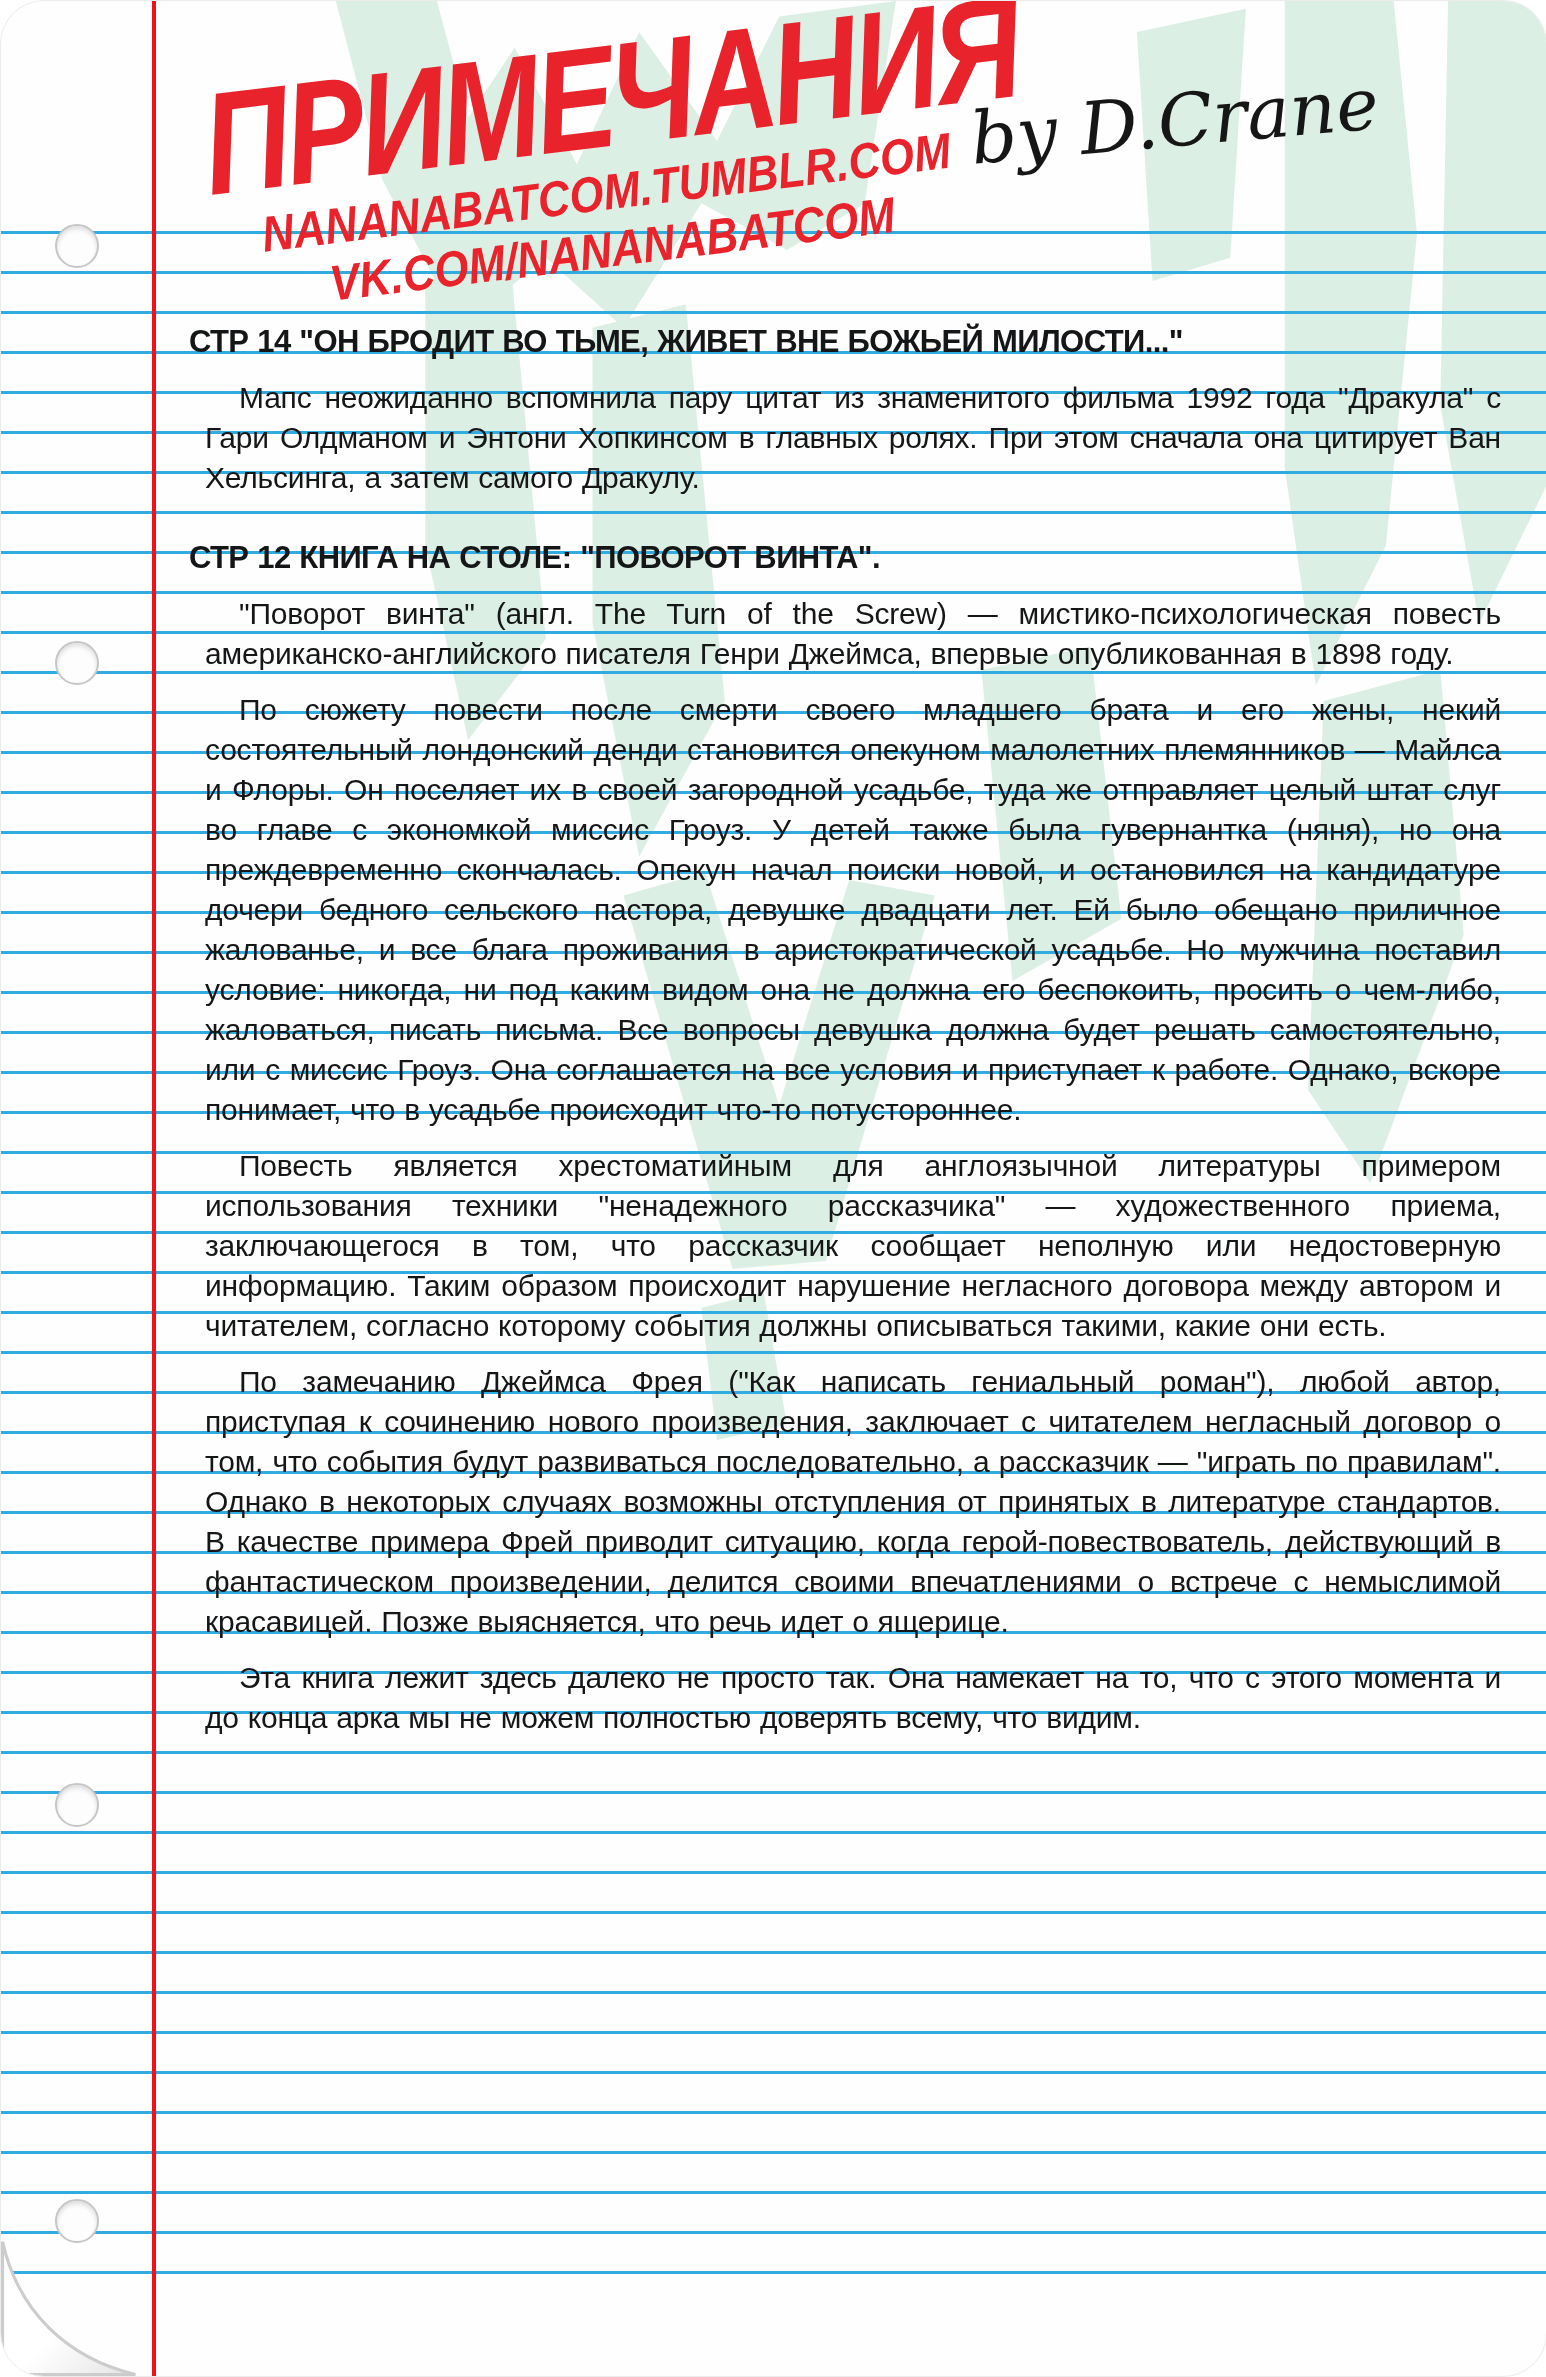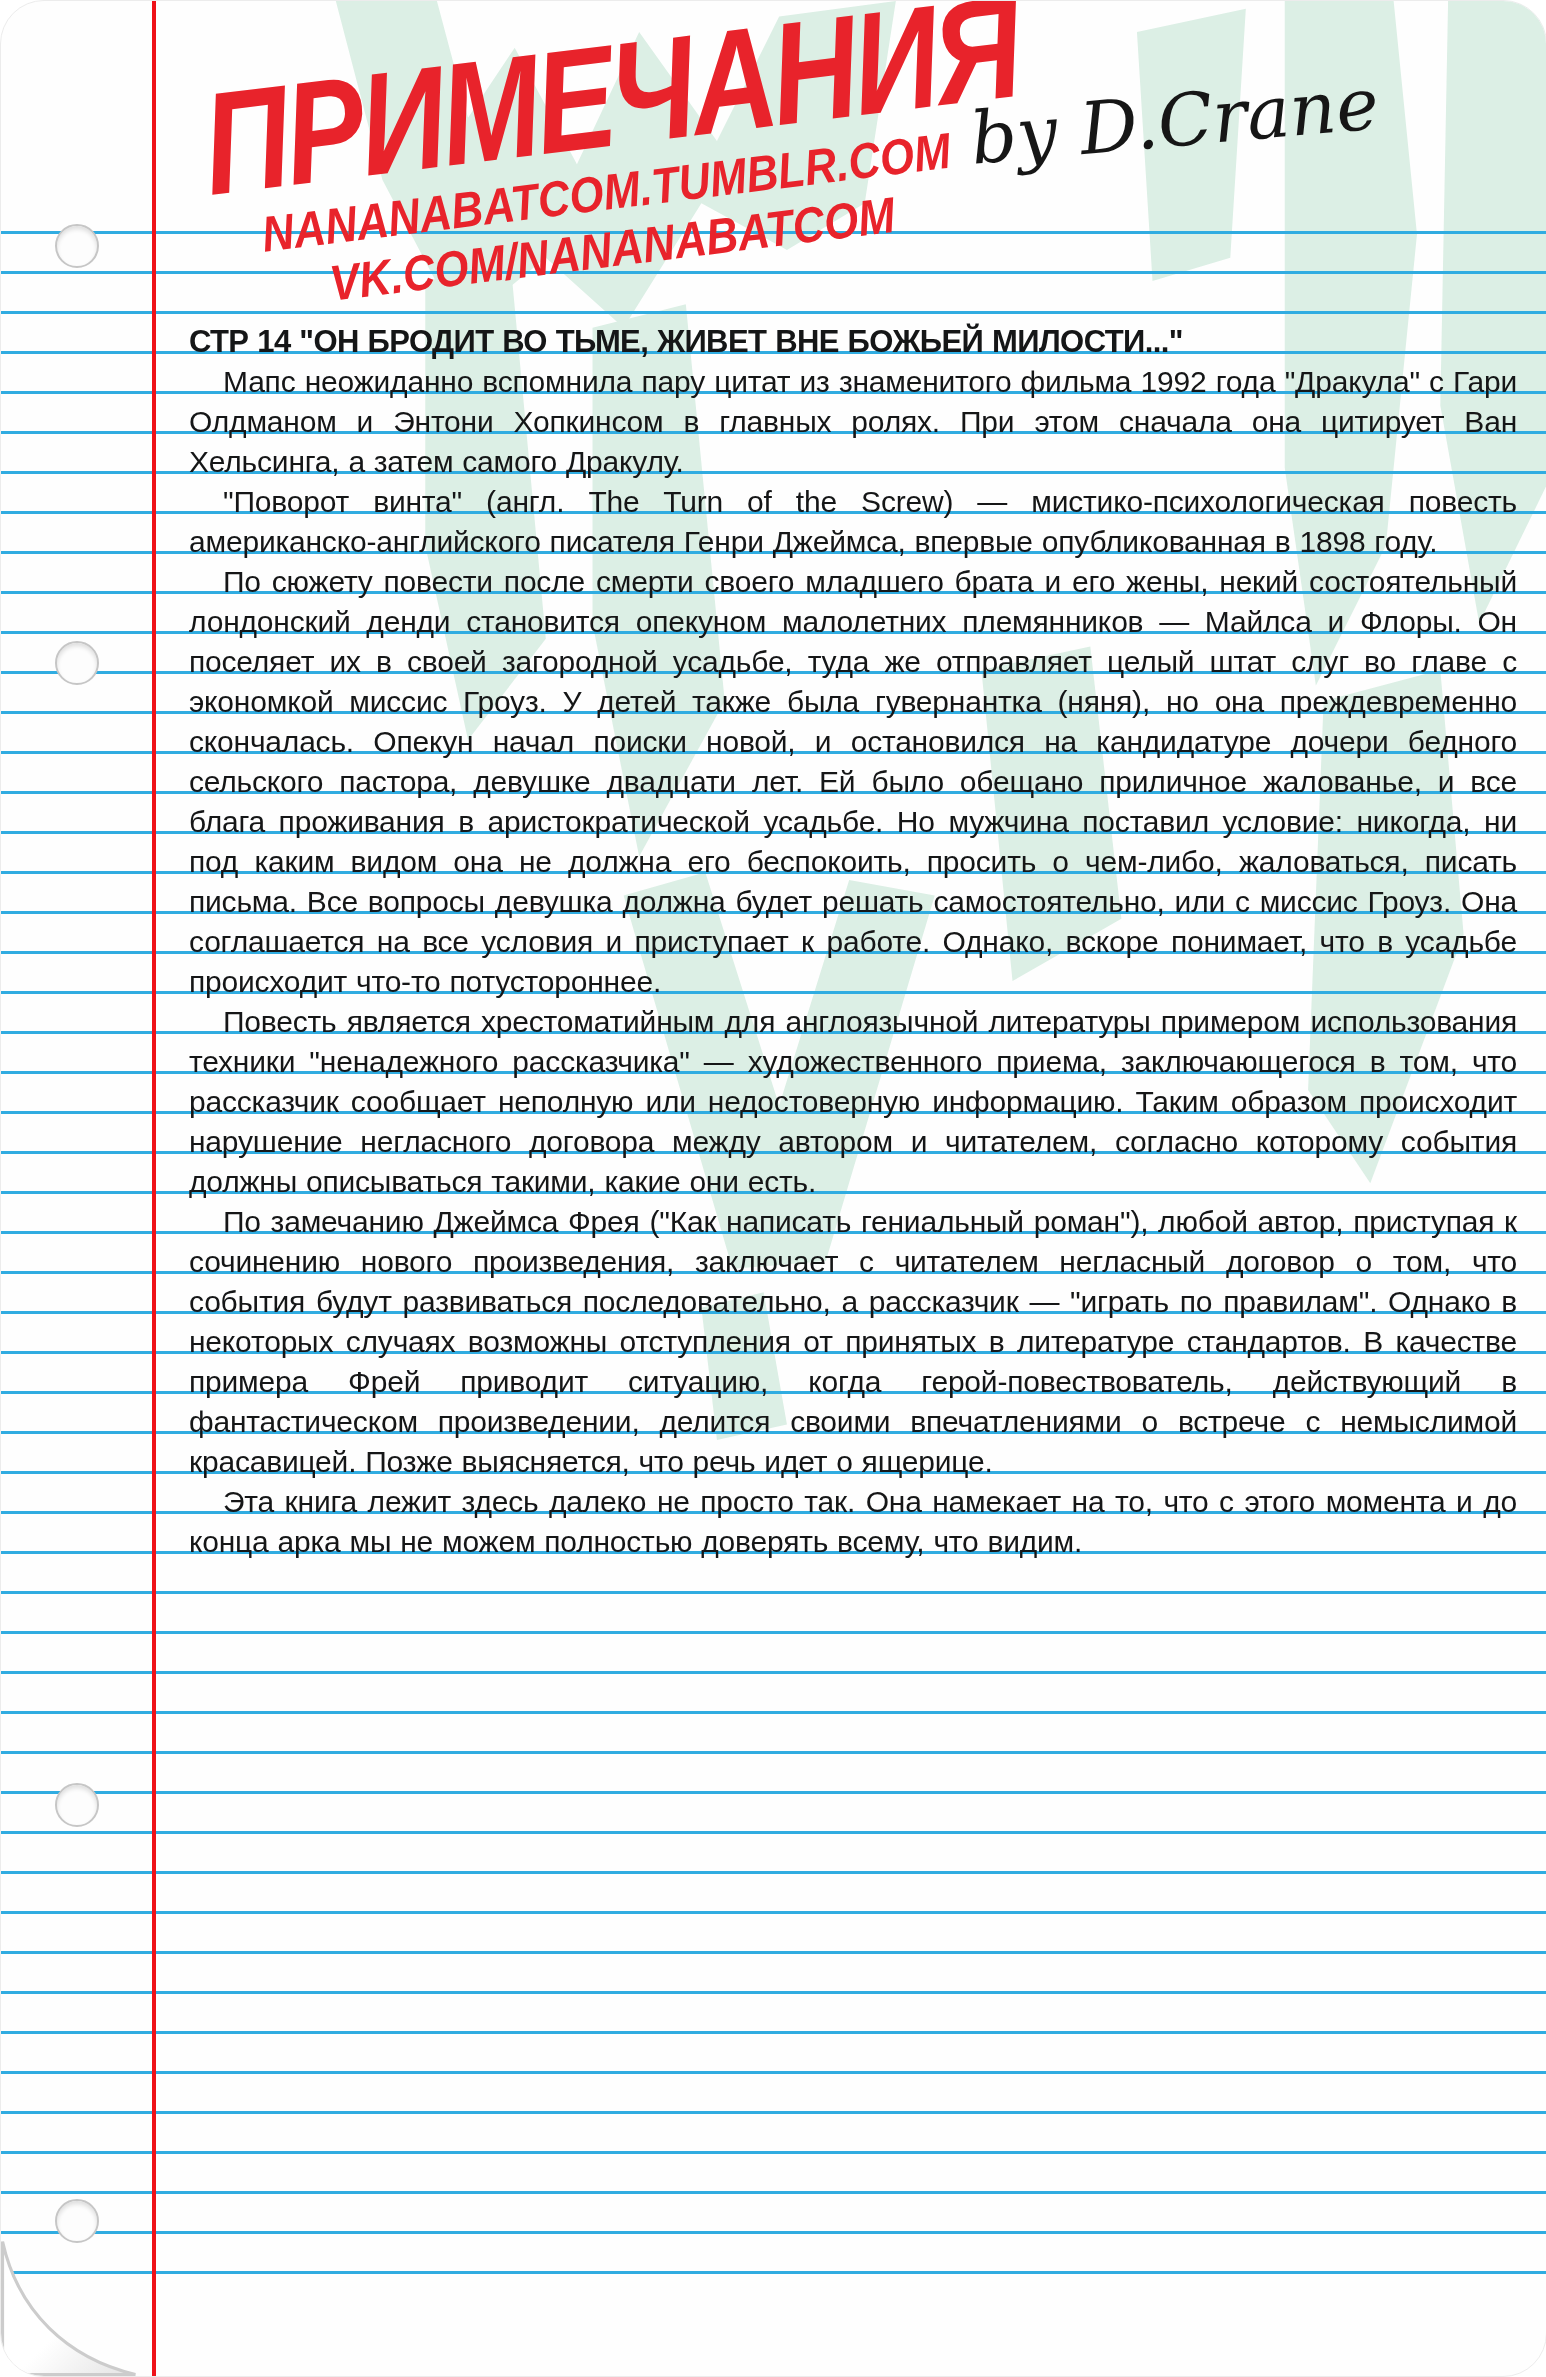--- a/index.html
+++ b/index.html
@@ -38,21 +38,21 @@
   .content{
     position:absolute;left:0;top:321px;width:1547px;box-sizing:border-box;
     padding:0 31px 0 188px;z-index:5;color:#151617;
     font-size:30px;line-height:40px;text-align:justify;letter-spacing:-0.2px;word-spacing:0.8px;
   }
   .content h2{
     margin:0;font-size:31px;font-weight:bold;letter-spacing:-0.6px;text-align:left;
     line-height:40px;
   }
   .content h2.gap{margin-top:40px;}
-  .content p{margin:0;text-indent:34px;}
+  .content p{margin:16px;text-indent:34px;}
   .curl{position:absolute;left:0;bottom:0;z-index:6;}
 </style>
 </head>
 <body>
 
 <div class="page">
 
   <svg class="watermark" width="1547" height="2377" viewBox="0 0 1988 3056" aria-hidden="true">
     <g fill="#dcefe5">
       <polygon points="430,0 560,0 600,150 660,60 740,210 820,40 920,180 1000,20 1150,0 1110,260 1010,320 900,260 800,420 700,330 590,420 490,230"></polygon>
@@ -81,20 +81,21 @@
     <span class="line url1"><span class="inner">NANANABATCOM.TUMBLR.COM</span></span>
     <span class="line url2"><span class="inner">VK.COM/NANANABATCOM</span></span>
   </div>
 
   <div class="byline">by D.Crane</div>
 
   <div class="content">
     <h2>СТР 14 "ОН БРОДИТ ВО ТЬМЕ, ЖИВЕТ ВНЕ БОЖЬЕЙ МИЛОСТИ..."</h2>
     <p>Мапс неожиданно вспомнила пару цитат из знаменитого фильма 1992 года "Дракула" с Гари Олдманом и Энтони Хопкинсом в главных ролях. При этом сначала она цитирует Ван Хельсинга, а затем самого Дракулу.</p>
 
+    <h2 class="gap">СТР 12 КНИГА НА СТОЛЕ: "ПОВОРОТ ВИНТА".</h2>
     <p>"Поворот винта" (англ. The Turn of the Screw) — мистико-психологическая повесть американско-английского писателя Генри Джеймса, впервые опубликованная в 1898 году.</p>
     <p>По сюжету повести после смерти своего младшего брата и его жены, некий состоятельный лондонский денди становится опекуном малолетних племянников — Майлса и Флоры. Он поселяет их в своей загородной усадьбе, туда же отправляет целый штат слуг во главе с экономкой миссис Гроуз. У детей также была гувернантка (няня), но она преждевременно скончалась. Опекун начал поиски новой, и остановился на кандидатуре дочери бедного сельского пастора, девушке двадцати лет. Ей было обещано приличное жалованье, и все блага проживания в аристократической усадьбе. Но мужчина поставил условие: никогда, ни под каким видом она не должна его беспокоить, просить о чем-либо, жаловаться, писать письма. Все вопросы девушка должна будет решать самостоятельно, или с миссис Гроуз. Она соглашается на все условия и приступает к работе. Однако, вскоре понимает, что в усадьбе происходит что-то потустороннее.</p>
     <p>Повесть является хрестоматийным для англоязычной литературы примером использования техники "ненадежного рассказчика" — художественного приема, заключающегося в том, что рассказчик сообщает неполную или недостоверную информацию. Таким образом происходит нарушение негласного договора между автором и читателем, согласно которому события должны описываться такими, какие они есть.</p>
     <p>По замечанию Джеймса Фрея ("Как написать гениальный роман"), любой автор, приступая к сочинению нового произведения, заключает с читателем негласный договор о том, что события будут развиваться последовательно, а рассказчик — "играть по правилам". Однако в некоторых случаях возможны отступления от принятых в литературе стандартов. В качестве примера Фрей приводит ситуацию, когда герой-повествователь, действующий в фантастическом произведении, делится своими впечатлениями о встрече с немыслимой красавицей. Позже выясняется, что речь идет о ящерице.</p>
     <p>Эта книга лежит здесь далеко не просто так. Она намекает на то, что с этого момента и до конца арка мы не можем полностью доверять всему, что видим.</p>
   </div>
 
   <svg class="curl" width="136" height="136" viewBox="0 0 175 175" aria-hidden="true">
     <defs>
       <linearGradient id="curlg" x1="0" y1="0" x2="1" y2="1">

